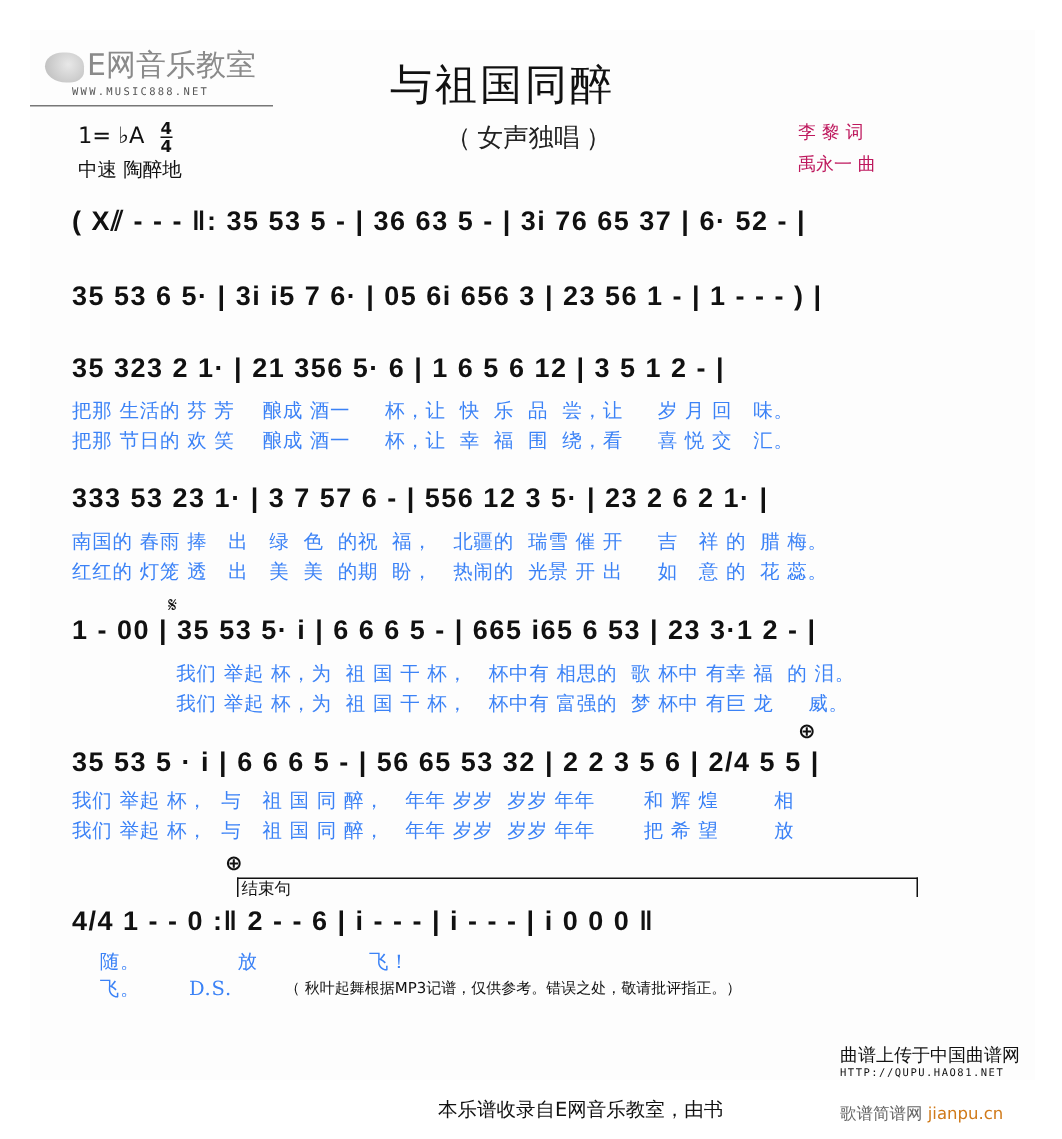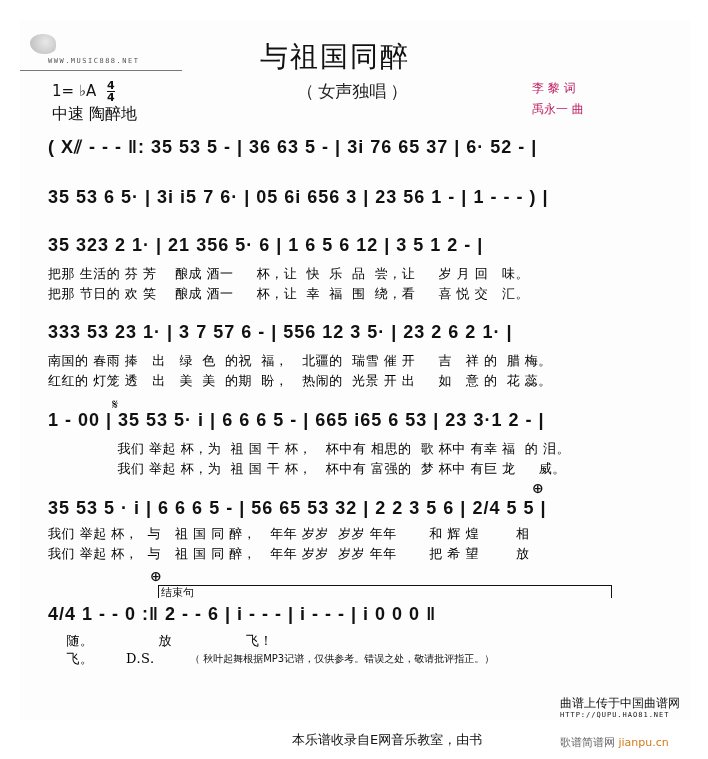--- a/index.html
+++ b/index.html
@@ -9,41 +9,41 @@
   .logo { left:30px; top:30px; font-size:20px; color:#8a8a8a; font-family:"DejaVu Sans", sans-serif; }
   .logo-swirl { display:inline-block; width:26px; height:20px; border-radius:50% 50% 40% 60%; background:radial-gradient(circle at 60% 40%, #e8e8e8, #b8b8b8); vertical-align:middle; margin-right:2px; }
   .logo-line { left:20px; top:70px; width:162px; height:1px; background:#777; }
   .logo-url { left:48px; top:57px; font-size:7px; letter-spacing:1.5px; color:#555; font-family:"DejaVu Sans Mono", monospace; }
   .title { left:260px; top:38px; font-size:28px; letter-spacing:2px; font-family:"DejaVu Sans", sans-serif; }
   .subtitle { left:297px; top:80px; font-size:17px; font-family:Liberation Serif, serif; color:#222; }
   .key { left:52px; top:80px; font-size:15px; font-family:"DejaVu Sans", sans-serif; }
   .key .frac { display:inline-block; text-align:center; font-weight:bold; font-size:11px; line-height:11px; vertical-align:middle; margin-left:6px; }
   .key .frac span { display:block; }
   .key .frac .bar { border-top:1.5px solid #111; }
-  .tempo { left:52px; top:104px; font-size:16px; font-family:"DejaVu Serif", serif; }
+  .tempo { left:52px; top:104px; font-size:13px; font-family:"DejaVu Serif", serif; }
   .credit { font-size:12px; font-family:"DejaVu Serif", serif; color:#be185d; }
   .line { position:absolute; left:48px; font-family:"Liberation Sans", sans-serif; font-weight:bold; font-size:18px; letter-spacing:1px; white-space:nowrap; }
-  .lyric { position:absolute; left:48px; font-family:"DejaVu Serif", serif; font-size:13px; color:#000000; white-space:pre; letter-spacing:0.5px; }
+  .lyric { position:absolute; left:48px; font-family:"DejaVu Serif", serif; font-size:13px; color:#3b82f6; white-space:pre; letter-spacing:0.5px; }
   .footer-note { font-size:10px; font-family:"DejaVu Sans", sans-serif; }
   .ending-bracket { position:absolute; left:158px; top:585px; width:452px; height:12px; border-top:1px solid #111; border-left:1px solid #111; border-right:1px solid #111; }
   .ending-label { left:161px; top:585px; font-size:11px; font-family:"DejaVu Sans", sans-serif; }
   .coda { font-size:14px; font-weight:bold; }
   .wm1 { left:560px; top:695px; font-size:12px; color:#111; }
   .wm1url { left:560px; top:711px; font-size:7px; letter-spacing:1px; font-family:"DejaVu Sans Mono", monospace; }
   .wm2 { left:560px; top:735px; font-size:11px; color:#666; }
   .wm2 b { color:#d07a1a; font-weight:normal;margin-top:12px; }
   .source { left:292px; top:731px; font-size:13px; }
 </style>
 </head>
 <body>
 
 <div class="page"></div>
 
 <div class="abs logo">
-  <span class="logo-swirl"></span>
+  <span class="logo-swirl"></span><span>E网音乐教室</span>
 </div>
 <div class="abs logo-line"></div>
 <div class="abs logo-url">WWW.MUSIC888.NET</div>
 
 <div class="abs title">与祖国同醉</div>
 <div class="abs subtitle">（ 女声独唱 ）</div>
 
 <div class="abs key">
   <span>1= ♭A</span>
   <span class="frac">

